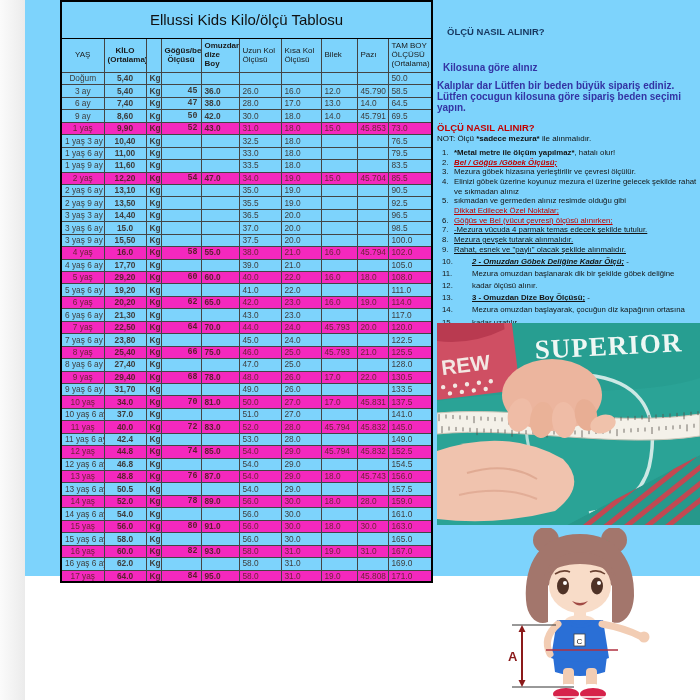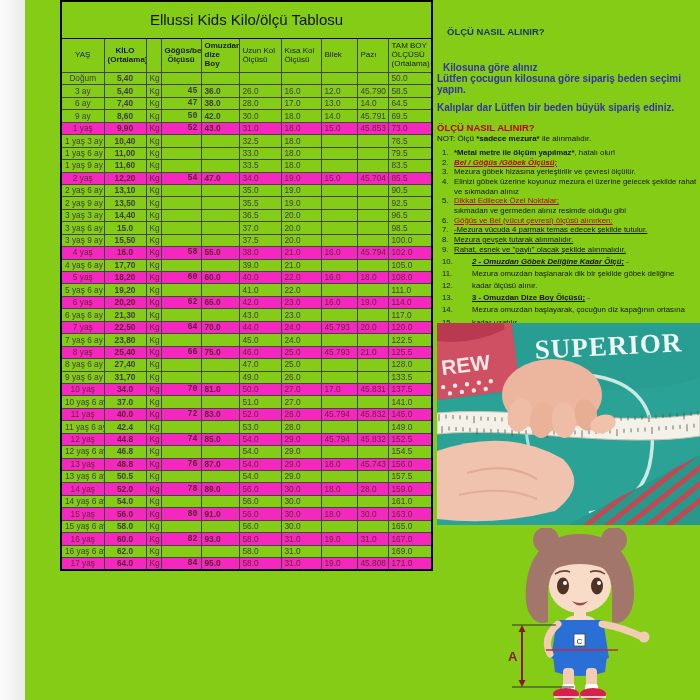--- a/index.html
+++ b/index.html
@@ -1,36 +1,36 @@
 <!DOCTYPE html>
 <html><head>
 <meta charset="utf-8">
 <style>
   html,body{margin:0;padding:0;background:#fff;}
   body{width:700px;height:700px;overflow:hidden;font-family:"Liberation Sans",sans-serif;}
-  .canvas{position:relative;width:700px;height:700px;background:#84cc16;}
+  .canvas{position:relative;width:700px;height:576px;background:#7dd3fc;}
   .left-strip{position:absolute;left:0;top:0;width:25px;height:700px;
     background:linear-gradient(to right,#fbfbfb,#ebebeb);}
   
   .size-table{position:absolute;left:60px;top:0;width:371px;border-collapse:collapse;
     table-layout:fixed;border:2px solid #000;}
   .size-table th,.size-table td{border:1px solid #444;padding:0 3px;overflow:hidden;
     white-space:nowrap;line-height:1.05;}
   .size-table th.title-cell{height:36px;font-size:15px;font-weight:400;text-align:center;
     color:#111;border:1px solid #000;}
   .size-table thead th.hdr{height:33px;font-size:8px;font-weight:400;color:#1a1a1a;
     white-space:normal;vertical-align:middle;line-height:1.1;}
   .size-table thead th.hb{font-weight:bold;}
   .size-table thead th.ct{text-align:center;}
   .size-table thead th.lt{text-align:left;}
   .size-table tbody tr{height:12.45px;}
   .size-table tbody td{font-size:8.3px;color:#3d3d3d;}
   td.c0{text-align:center;color:#333;}
   td.c1{text-align:center;font-weight:bold;color:#111;}
-  td.c2{text-align:right;font-weight:normal;color:#111;}
+  td.c2{text-align:right;font-weight:bold;color:#111;}
   td.c3{text-align:right;font-weight:bold;color:#111;font-family:Liberation Mono, monospace;}
   td.c4{text-align:left;font-weight:bold;color:#111;}
   td.c5,td.c6,td.c7,td.c8,td.c9{text-align:left;}
   tr.hl td{background:#f428be;color:#6d2336;}
   tr.hl td.c0{color:#6d2336;}
   tr.hl td.c1,tr.hl td.c2,tr.hl td.c3,tr.hl td.c4{color:#5c1f2d;}
   
   .panel{position:absolute;left:437px;top:24px;width:263px;color:#141414;}
   .p-h1{font-size:9.5px;font-weight:bold;color:#17375e;margin:2px 0 0 10px;}
   .p-intro{margin-top:25px;}
@@ -277,21 +277,21 @@
           <td class="c3"></td>
           <td class="c4"></td>
           <td class="c5">39.0</td>
           <td class="c6">21.0</td>
           <td class="c7"></td>
           <td class="c8"></td>
           <td class="c9">105.0</td>
         </tr>
         <tr class="hl">
           <td class="c0">5 yaş</td>
-          <td class="c1">18,20</td>
+          <td class="c1">29,20</td>
           <td class="c2">Kg</td>
           <td class="c3">60</td>
           <td class="c4">60.0</td>
           <td class="c5">40.0</td>
           <td class="c6">22.0</td>
           <td class="c7">16.0</td>
           <td class="c8">18.0</td>
           <td class="c9">108.0</td>
         </tr>
         <tr>
@@ -371,20 +371,32 @@
           <td class="c1">27,40</td>
           <td class="c2">Kg</td>
           <td class="c3"></td>
           <td class="c4"></td>
           <td class="c5">47.0</td>
           <td class="c6">25.0</td>
           <td class="c7"></td>
           <td class="c8"></td>
           <td class="c9">128.0</td>
         </tr>
+        <tr class="hl">
+          <td class="c0">9 yaş</td>
+          <td class="c1">29,40</td>
+          <td class="c2">Kg</td>
+          <td class="c3">68</td>
+          <td class="c4">78.0</td>
+          <td class="c5">48.0</td>
+          <td class="c6">26.0</td>
+          <td class="c7">17.0</td>
+          <td class="c8">22.0</td>
+          <td class="c9">130.5</td>
+        </tr>
         <tr>
           <td class="c0">9 yaş 6 ay</td>
           <td class="c1">31,70</td>
           <td class="c2">Kg</td>
           <td class="c3"></td>
           <td class="c4"></td>
           <td class="c5">49.0</td>
           <td class="c6">26.0</td>
           <td class="c7"></td>
           <td class="c8"></td>
@@ -570,22 +582,22 @@
           <td class="c8">45.808</td>
           <td class="c9">171.0</td>
         </tr>
       </tbody>
   </table>
 
   <div class="panel">
     <div class="p-h1">ÖLÇÜ NASIL ALINIR?</div>
     <div class="p-intro">
       <div class="ln first">Kilosuna göre alınız</div>
+      <div class="ln third">Kalıplar dar Lütfen bir beden büyük sipariş ediniz.</div>
       <div class="ln">Lütfen çocugun kilosuna göre sipariş beden seçimi yapın.</div>
-      <div class="ln third">Kalıplar dar Lütfen bir beden büyük sipariş ediniz.</div>
     </div>
     <div class="p-h2">ÖLÇÜ NASIL ALINIR?</div>
     <div class="p-note" id="p-note"><span>NOT: Ölçü </span><span class="s-b">*sadece mezura*</span><span> ile alınmalıdır.</span></div>
     <div class="p-list" id="p-list">
         <div class="item">
           <span class="num">1.</span>
           <div class="txt">
             <div><span class="s-b">*Metal metre ile ölçüm yapılmaz*</span><span>, hatalı olur!</span></div>
           </div>
         </div>
@@ -603,22 +615,22 @@
         </div>
         <div class="item">
           <span class="num">4.</span>
           <div class="txt">
             <div><span>Elinizi göbek üzerine koyunuz mezura el üzerine gelecek şekilde rahat ve sıkmadan alınız</span></div>
           </div>
         </div>
         <div class="item">
           <span class="num">5.</span>
           <div class="txt">
+            <div><span>sıkmadan ve germeden alınız resimde olduğu gibi</span></div>
             <div><span class="s-r s-u">Dikkat Edilecek Özel Noktalar;</span></div>
-            <div><span>sıkmadan ve germeden alınız resimde olduğu gibi</span></div>
           </div>
         </div>
         <div class="item">
           <span class="num">6.</span>
           <div class="txt">
             <div><span class="s-r s-u">Göğüs ve Bel (vücut çevresi) ölçüsü alınırken;</span></div>
           </div>
         </div>
         <div class="item">
           <span class="num">7.</span>

